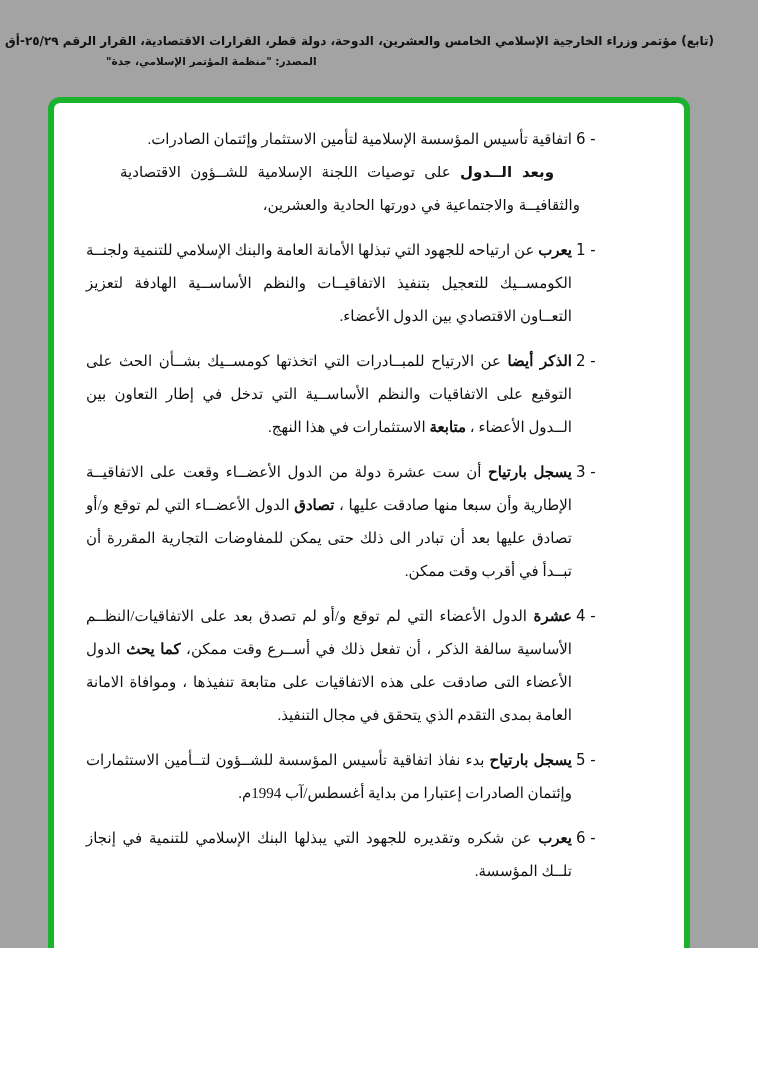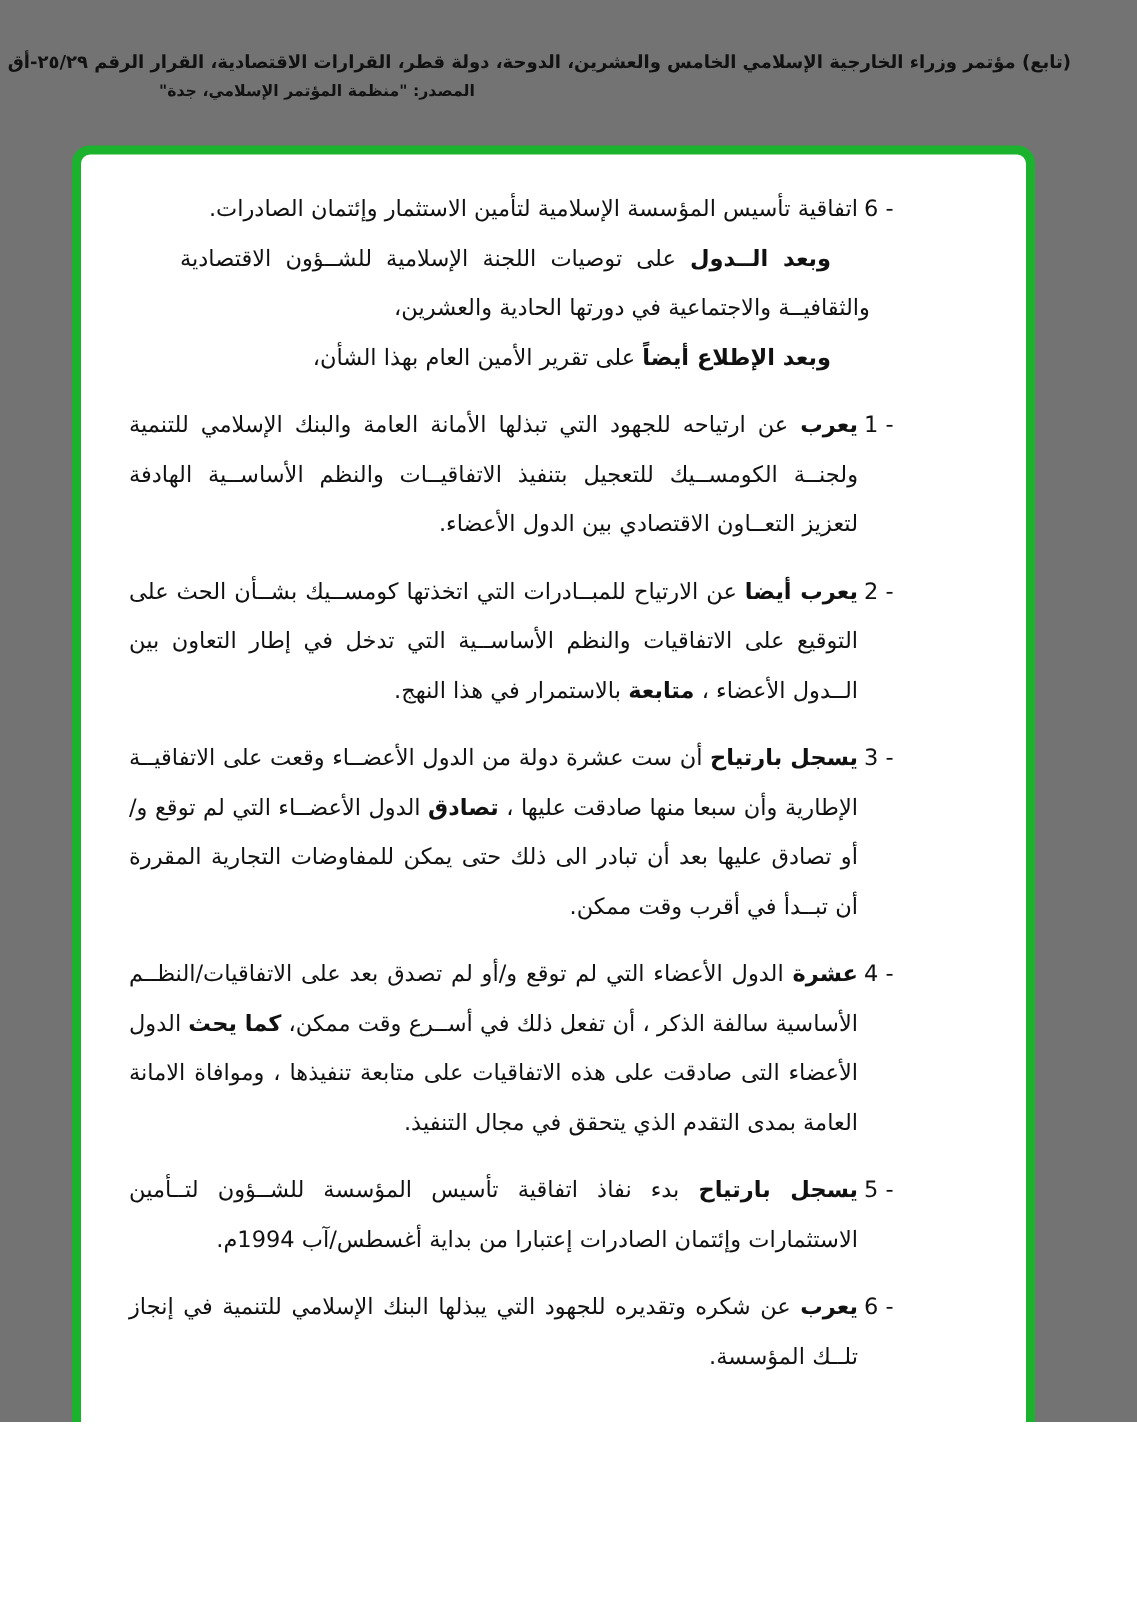--- a/index.html
+++ b/index.html
@@ -4,21 +4,21 @@
 <style>
   html, body {
     margin: 0;
     padding: 0;
     background: #ffffff;
   }
   .page {
     position: relative;
     width: 758px;
     height: 948px;
-    background: #737373;
+    background: #a3a3a3;
     direction: rtl;
     font-family: "DejaVu Sans", sans-serif;
     color: #111111;
     overflow: hidden;
   }
   .hdr1 {
     margin-top: 34px;
     padding: 0 44px 0 40px;
     text-align: center;
     font-size: 12px;
@@ -65,20 +65,21 @@
   .para.item .num {
     flex: none;
     width: 44px;
     direction: ltr;
     text-align: left;
     padding-left: 4px;
   }
   .para.item .txt {
     flex: 1 1 auto;
     text-align: justify;
+    font-family: Liberation Serif, serif;
   }
   .pagenum {
     position: absolute;
     left: 0;
     right: 56px;
     top: 1040px;
     text-align: center;
     font-size: 13px;
     font-weight: bold;
   }
@@ -92,28 +93,27 @@
 
   <div class="hdr2">المصدر:  "منظمة المؤتمر الإسلامي، جدة"</div>
 
   <div class="greenbox" style="border-color: rgb(27, 179, 46);">
     <div class="paras">
         <div class="para item">
           <span class="num">6 -</span>
           <div class="txt"><span class="">اتفاقية تأسيس المؤسسة الإسلامية لتأمين الاستثمار وإئتمان الصادرات.</span></div>
         </div>
         <div class="para intro"><span class="b">وبعد الــدول</span><span class=""> على توصيات اللجنة الإسلامية للشــؤون الاقتصادية والثقافيــة والاجتماعية في دورتها الحادية والعشرين،</span></div>
-        <div class="para intro"><span class="b">وبعد الإطلاع أيضاً</span><span class=""> على تقرير الأمين العام بهذا الشأن،</span></div>
         <div class="para item">
           <span class="num">1 -</span>
           <div class="txt"><span class="b">يعرب</span><span class=""> عن ارتياحه للجهود التي تبذلها الأمانة العامة والبنك الإسلامي للتنمية ولجنــة الكومســيك للتعجيل بتنفيذ الاتفاقيــات والنظم الأساســية الهادفة لتعزيز التعــاون الاقتصادي بين الدول الأعضاء.</span></div>
         </div>
         <div class="para item">
           <span class="num">2 -</span>
-          <div class="txt"><span class="b">يعرب أيضا</span><span class=""> عن الارتياح للمبــادرات التي اتخذتها كومســيك بشــأن الحث على التوقيع على الاتفاقيات والنظم الأساســية التي تدخل في إطار التعاون بين الــدول الأعضاء ، </span><span class="b">متابعة</span><span class=""> بالاستمرار في هذا النهج.</span></div>
+          <div class="txt"><span class="b">الذكر أيضا</span><span class=""> عن الارتياح للمبــادرات التي اتخذتها كومســيك بشــأن الحث على التوقيع على الاتفاقيات والنظم الأساســية التي تدخل في إطار التعاون بين الــدول الأعضاء ، </span><span class="b">متابعة</span><span class=""> الاستثمارات في هذا النهج.</span></div>
         </div>
         <div class="para item">
           <span class="num">3 -</span>
           <div class="txt"><span class="b">يسجل بارتياح</span><span class=""> أن ست عشرة دولة من الدول الأعضــاء وقعت على الاتفاقيــة الإطارية وأن سبعا منها صادقت عليها ، </span><span class="b">تصادق</span><span class=""> الدول الأعضــاء التي لم توقع و/أو تصادق عليها بعد أن تبادر الى ذلك حتى يمكن للمفاوضات التجارية المقررة أن تبــدأ في أقرب وقت ممكن.</span></div>
         </div>
         <div class="para item">
           <span class="num">4 -</span>
           <div class="txt"><span class="b">عشرة</span><span class=""> الدول الأعضاء التي لم توقع و/أو لم تصدق بعد على الاتفاقيات/النظــم الأساسية سالفة الذكر ، أن تفعل ذلك في أســرع وقت ممكن، </span><span class="b">كما يحث</span><span class=""> الدول الأعضاء التى صادقت على هذه الاتفاقيات على متابعة تنفيذها ، وموافاة الامانة العامة بمدى التقدم الذي يتحقق في مجال التنفيذ.</span></div>
         </div>
         <div class="para item">

